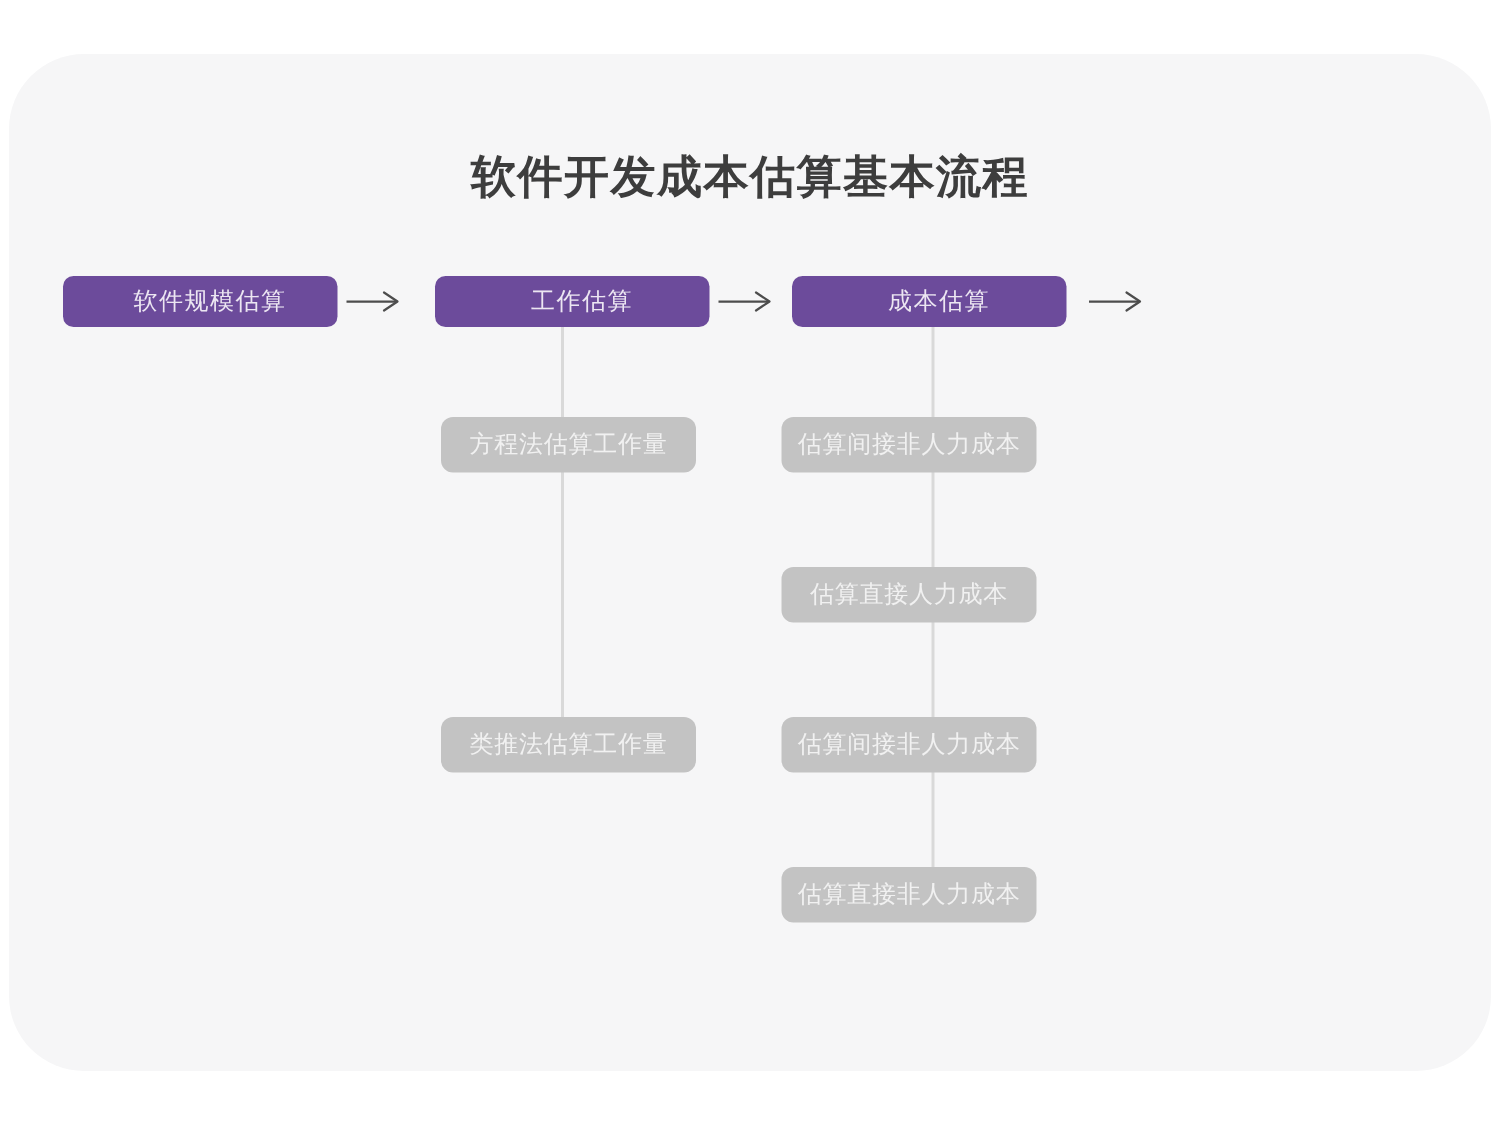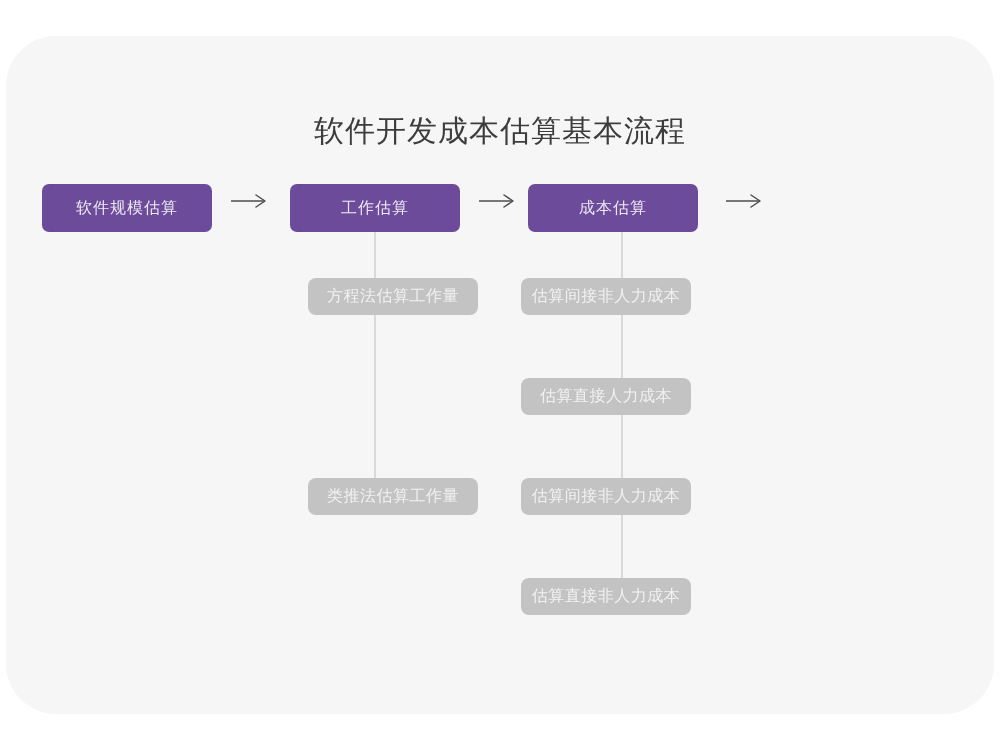--- a/index.html
+++ b/index.html
@@ -18,44 +18,45 @@
     width:1000px;height:750px;
     background:var(--page-bg);
     font-family:"Liberation Sans","DejaVu Sans",sans-serif;
     position:relative;overflow:hidden;
   }
   .card{
     position:absolute;left:6px;top:36px;width:988px;height:678px;
     background:var(--card-bg);border-radius:50px;
   }
   .title{
-    position:absolute;left:0;right:0;top:62px;margin:13px;
-    text-align:center;font-size:30px;font-weight:400;
+    position:absolute;left:0;right:0;top:62px;margin:0;
+    text-align:center;font-size:30px;font-weight:700;
     color:var(--title-color);letter-spacing:1px;
   }
   .stage-box{
-    position:absolute;top:148px;width:170px;height:48px;
+    position:absolute;top:148px;width:170px;height:34px;
     background:var(--primary);border-radius:7px;
     color:var(--primary-text);font-size:16px;letter-spacing:1px;
     display:flex;align-items:center;justify-content:center;
     z-index:2;
+    padding-left:13px;
   }
   .s1{left:36px}.s2{left:284px}.s3{left:522px}.s4{left:779px}
   .arrow{
     position:absolute;top:157px;z-index:2;color:var(--arrow);
   }
   .a1{left:224px}.a2{left:472px}.a3{left:719px}
   .sub-box{
     position:absolute;width:170px;height:37px;
     background:var(--secondary);border-radius:8px;
     color:var(--secondary-text);font-size:16px;letter-spacing:.5px;
     display:flex;align-items:center;justify-content:center;
     z-index:2;
   }
-  .col1{left:302px}.col2{left:515px}
+  .col1{left:288px}.col2{left:515px}
   .r1{top:242px}.r2{top:342px}.r3{top:442px}.r4{top:542px}
   .vline{
     position:absolute;width:2px;background:var(--connector);z-index:1;
   }
   .vl1{left:368px;top:182px;height:270px;}
   .vl2{left:615px;top:182px;height:370px;}
 </style>
 </head>
 <body>
 

